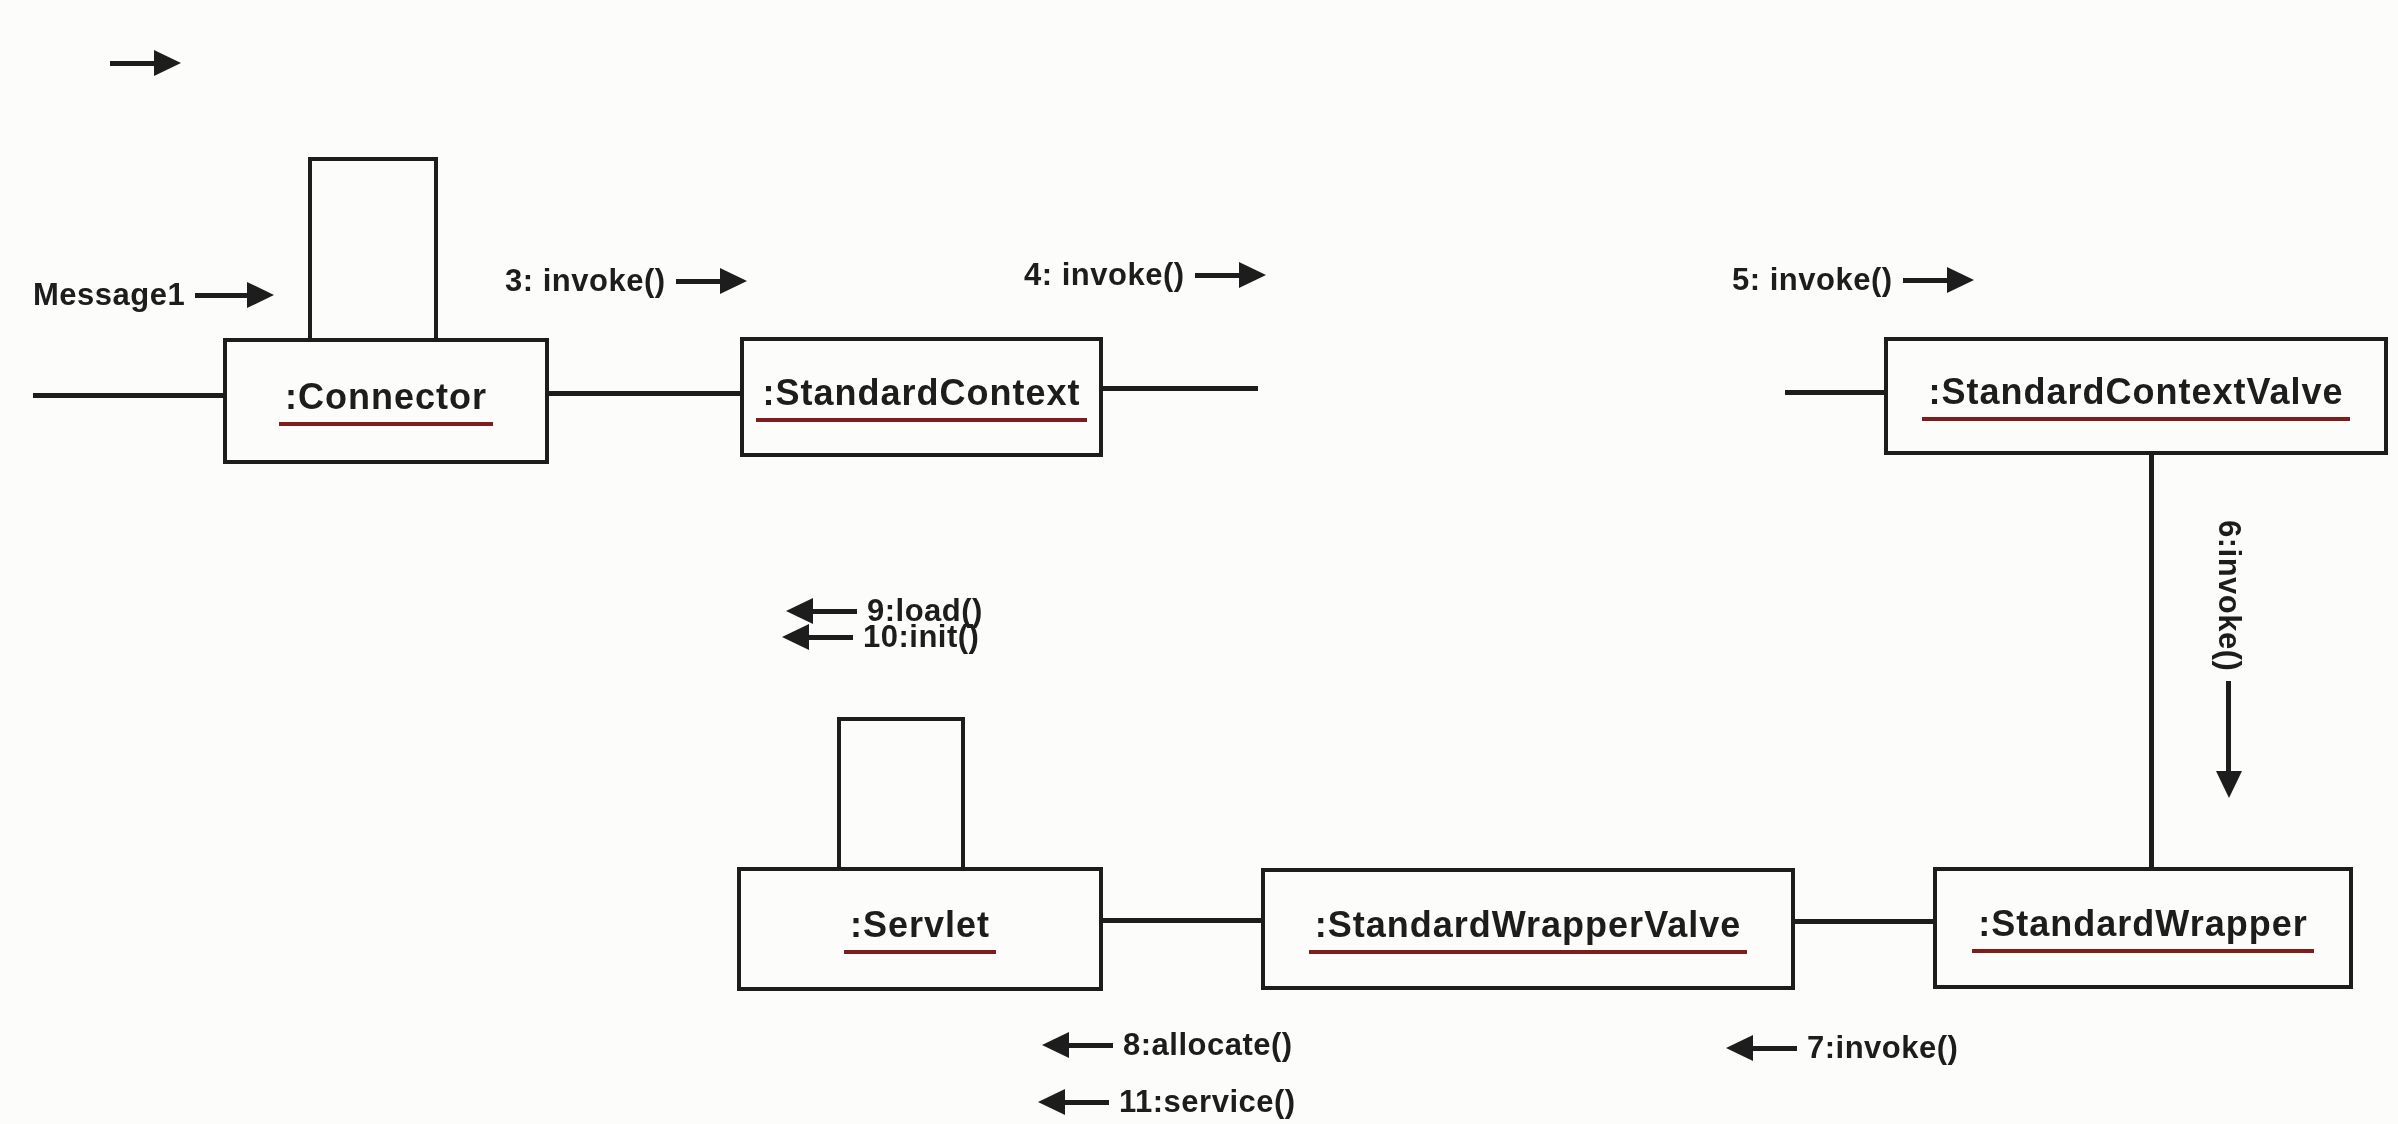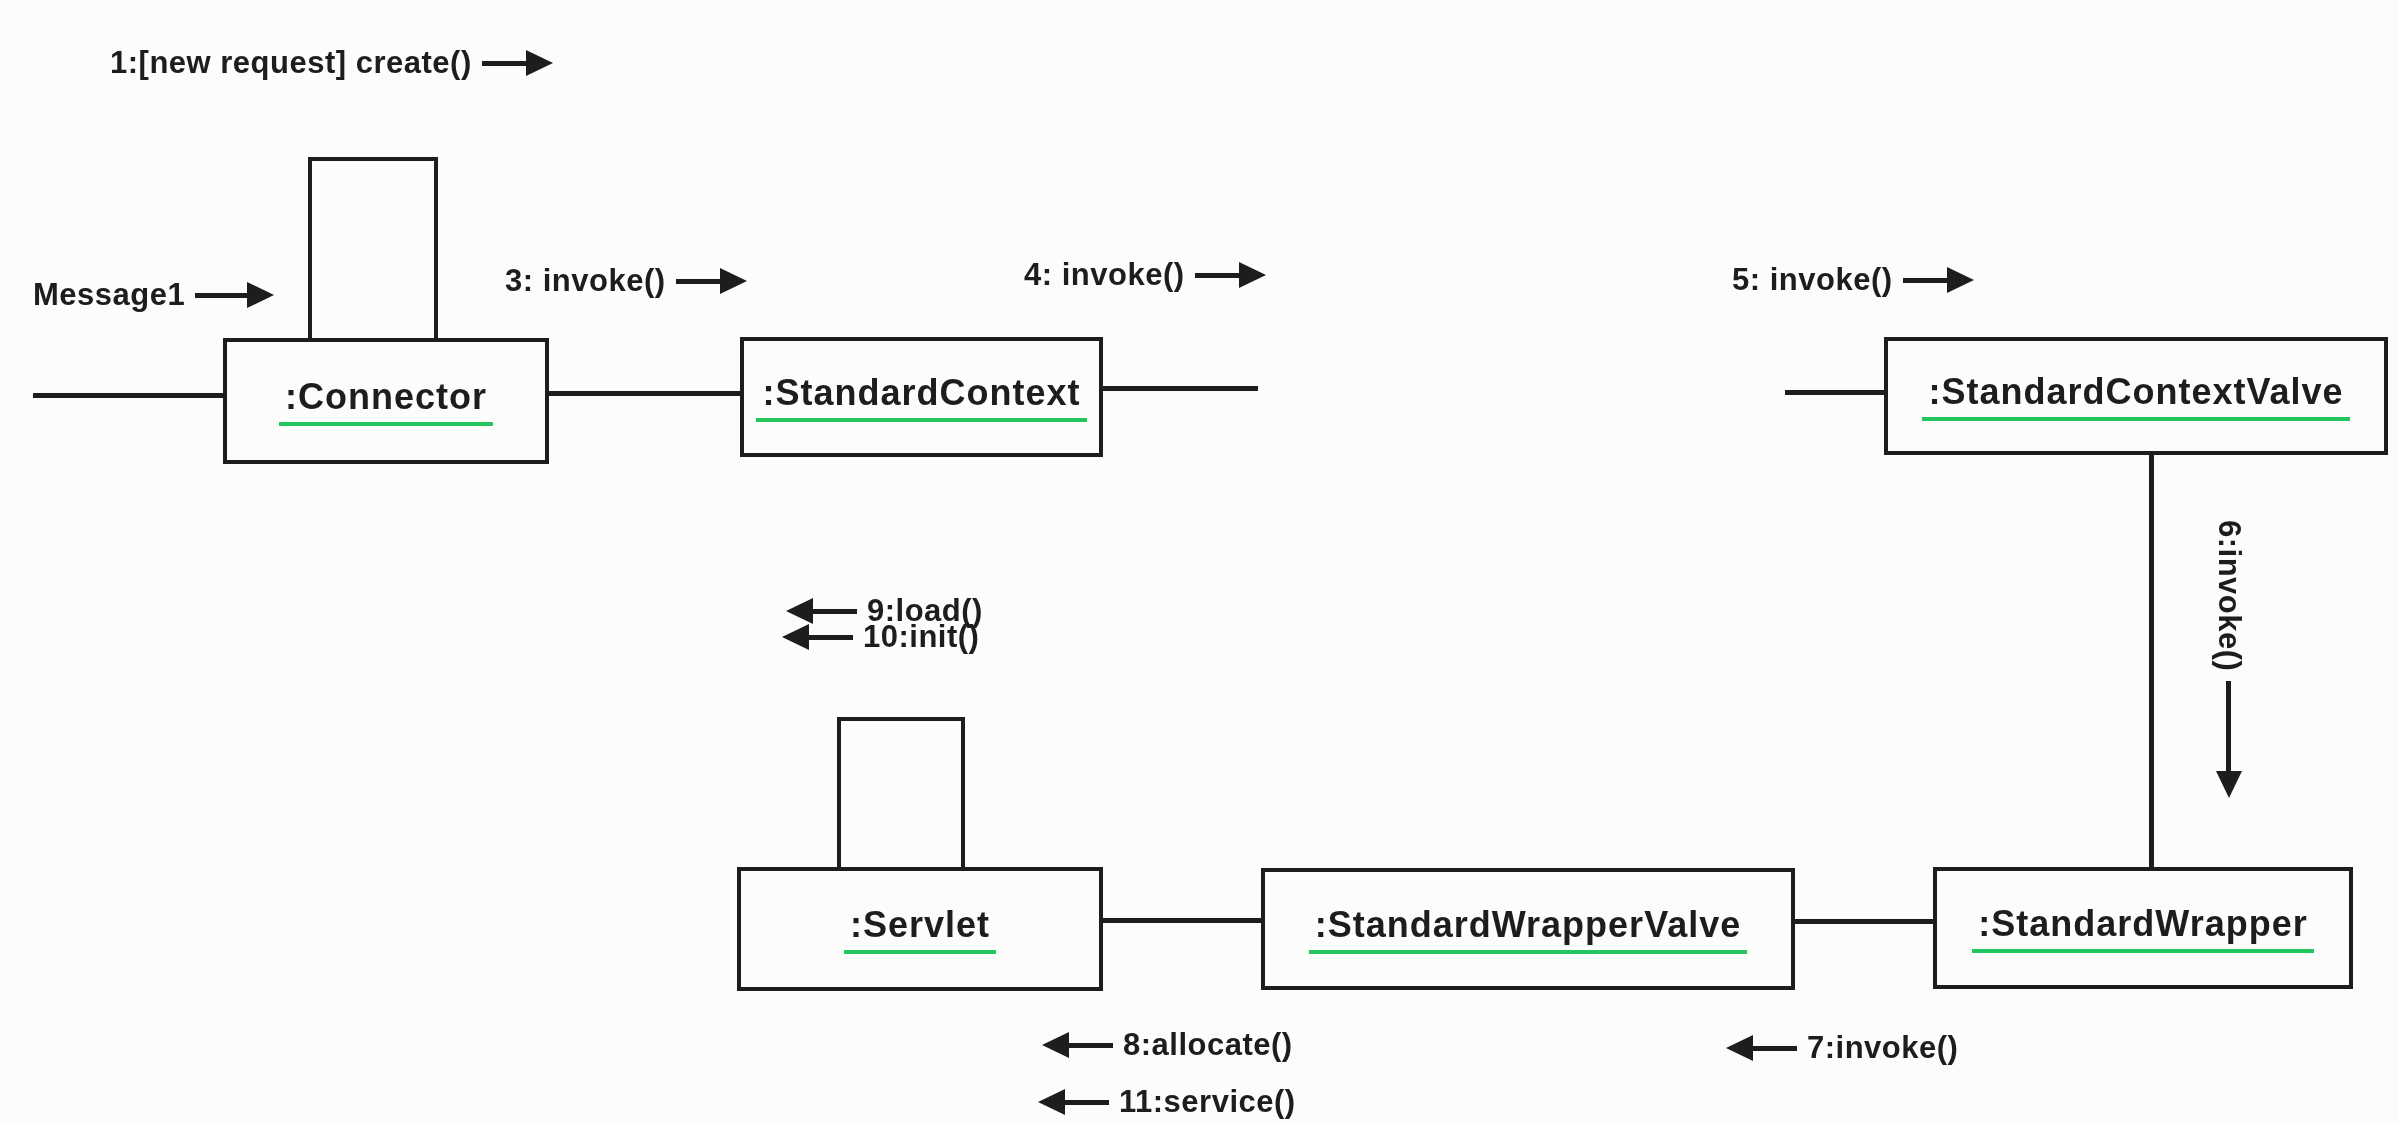--- a/index.html
+++ b/index.html
@@ -14,21 +14,21 @@
   
   .obj{
     position:absolute;
     border:4px solid #1d1d1d;
     background:#fcfcfa;
     display:flex;align-items:center;justify-content:center;
     z-index:2;
   }
   .objname{
     font-size:36px;font-weight:bold;letter-spacing:1px;
-    border-bottom:4px solid #22c55e;
+    border-bottom:4px solid #7f1d1d;
     padding:0 6px 4px 6px;
     white-space:nowrap;
     text-align:center;
   }
   
   .selfbox{
     position:absolute;
     border:4px solid #1d1d1d;
     background:#fcfcfa;
     z-index:1;
@@ -87,21 +87,20 @@
     <span class="objname">:StandardWrapperValve</span>
   </div>
   <div class="obj" style="left:737px;top:867px;width:358px;height:116px">
     <span class="objname">:Servlet</span>
   </div>
   <div class="obj" style="left:1933px;top:867px;width:412px;height:114px">
     <span class="objname">:StandardWrapper</span>
   </div>
 
   <div class="msg" style="left:110px;top:40px">
-    <span>1:[new request] create()</span>
     <span class="arrow r"></span>
   </div>
   <div class="msg" style="left:33px;top:272px">
     <span>Message1</span>
     <span class="arrow r" style="width:52px"></span>
   </div>
   <div class="msg" style="left:505px;top:258px">
     <span>3: invoke()</span>
     <span class="arrow r"></span>
   </div>

